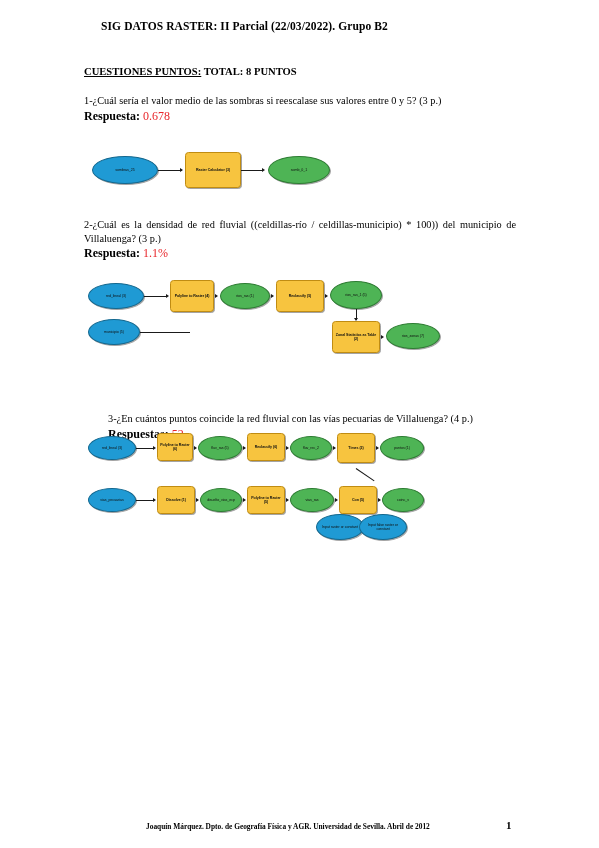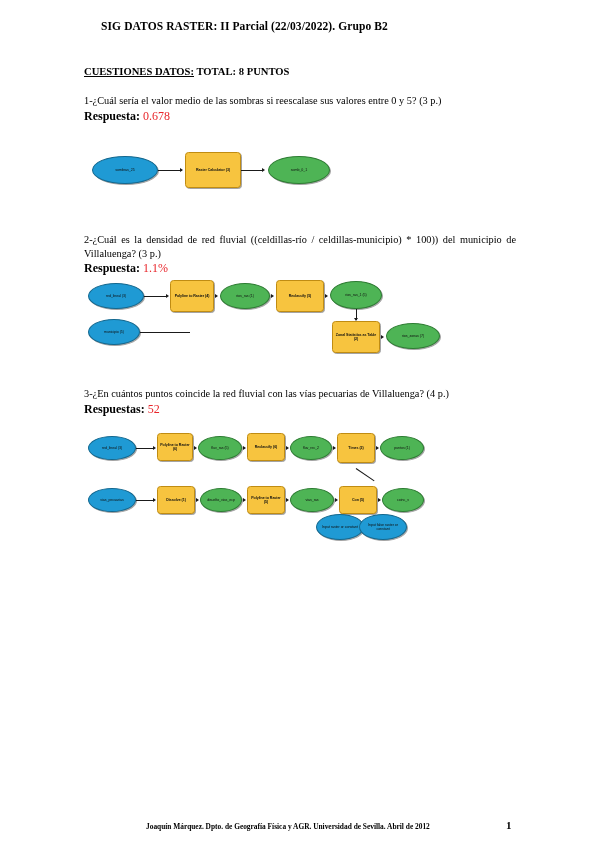--- a/index.html
+++ b/index.html
@@ -55,22 +55,22 @@
   .q-text b { font-weight: normal; }
   .ans-line {
     font-size: 12px;
     line-height: 14px;
     margin-top: 1px;
   }
   .ans-label { font-weight: bold; }
   .ans-value { color: #e8252a; }
 
   #q1-block { top: 94px; }
-  #q2-block { top: 233px; }
-  #q3-block { top: 387px; }
+  #q2-block { top: 218px; }
+  #q3-block { top: 412px; margin-left: 24px; }
 
   
   .footer {
     position: absolute;
     left: 0;
     top: 822px;
     width: 599px;
   }
   .footer-text {
     position: absolute;
@@ -151,21 +151,21 @@
   }
 </style>
 </head>
 <body>
 
 <div class="page">
 
   <div class="doc-title">SIG DATOS RASTER: II Parcial (22/03/2022). Grupo B2</div>
 
   <div class="section-heading">
-    <span class="underlined">CUESTIONES DATOS:</span><span> TOTAL: 8 PUNTOS</span>
+    <span class="underlined">CUESTIONES PUNTOS:</span><span> TOTAL: 8 PUNTOS</span>
   </div>
 
   <div class="q-block" id="q1-block">
     <div class="q-text">
       <span>1-</span><span>¿Cuál sería el valor medio de las sombras si reescalase sus valores entre 0 y 5?</span>
       <b>(3 p.)</b>
     </div>
     <div class="ans-line">
       <span class="ans-label">Respuesta:</span>
       <span class="ans-value">0.678</span>

